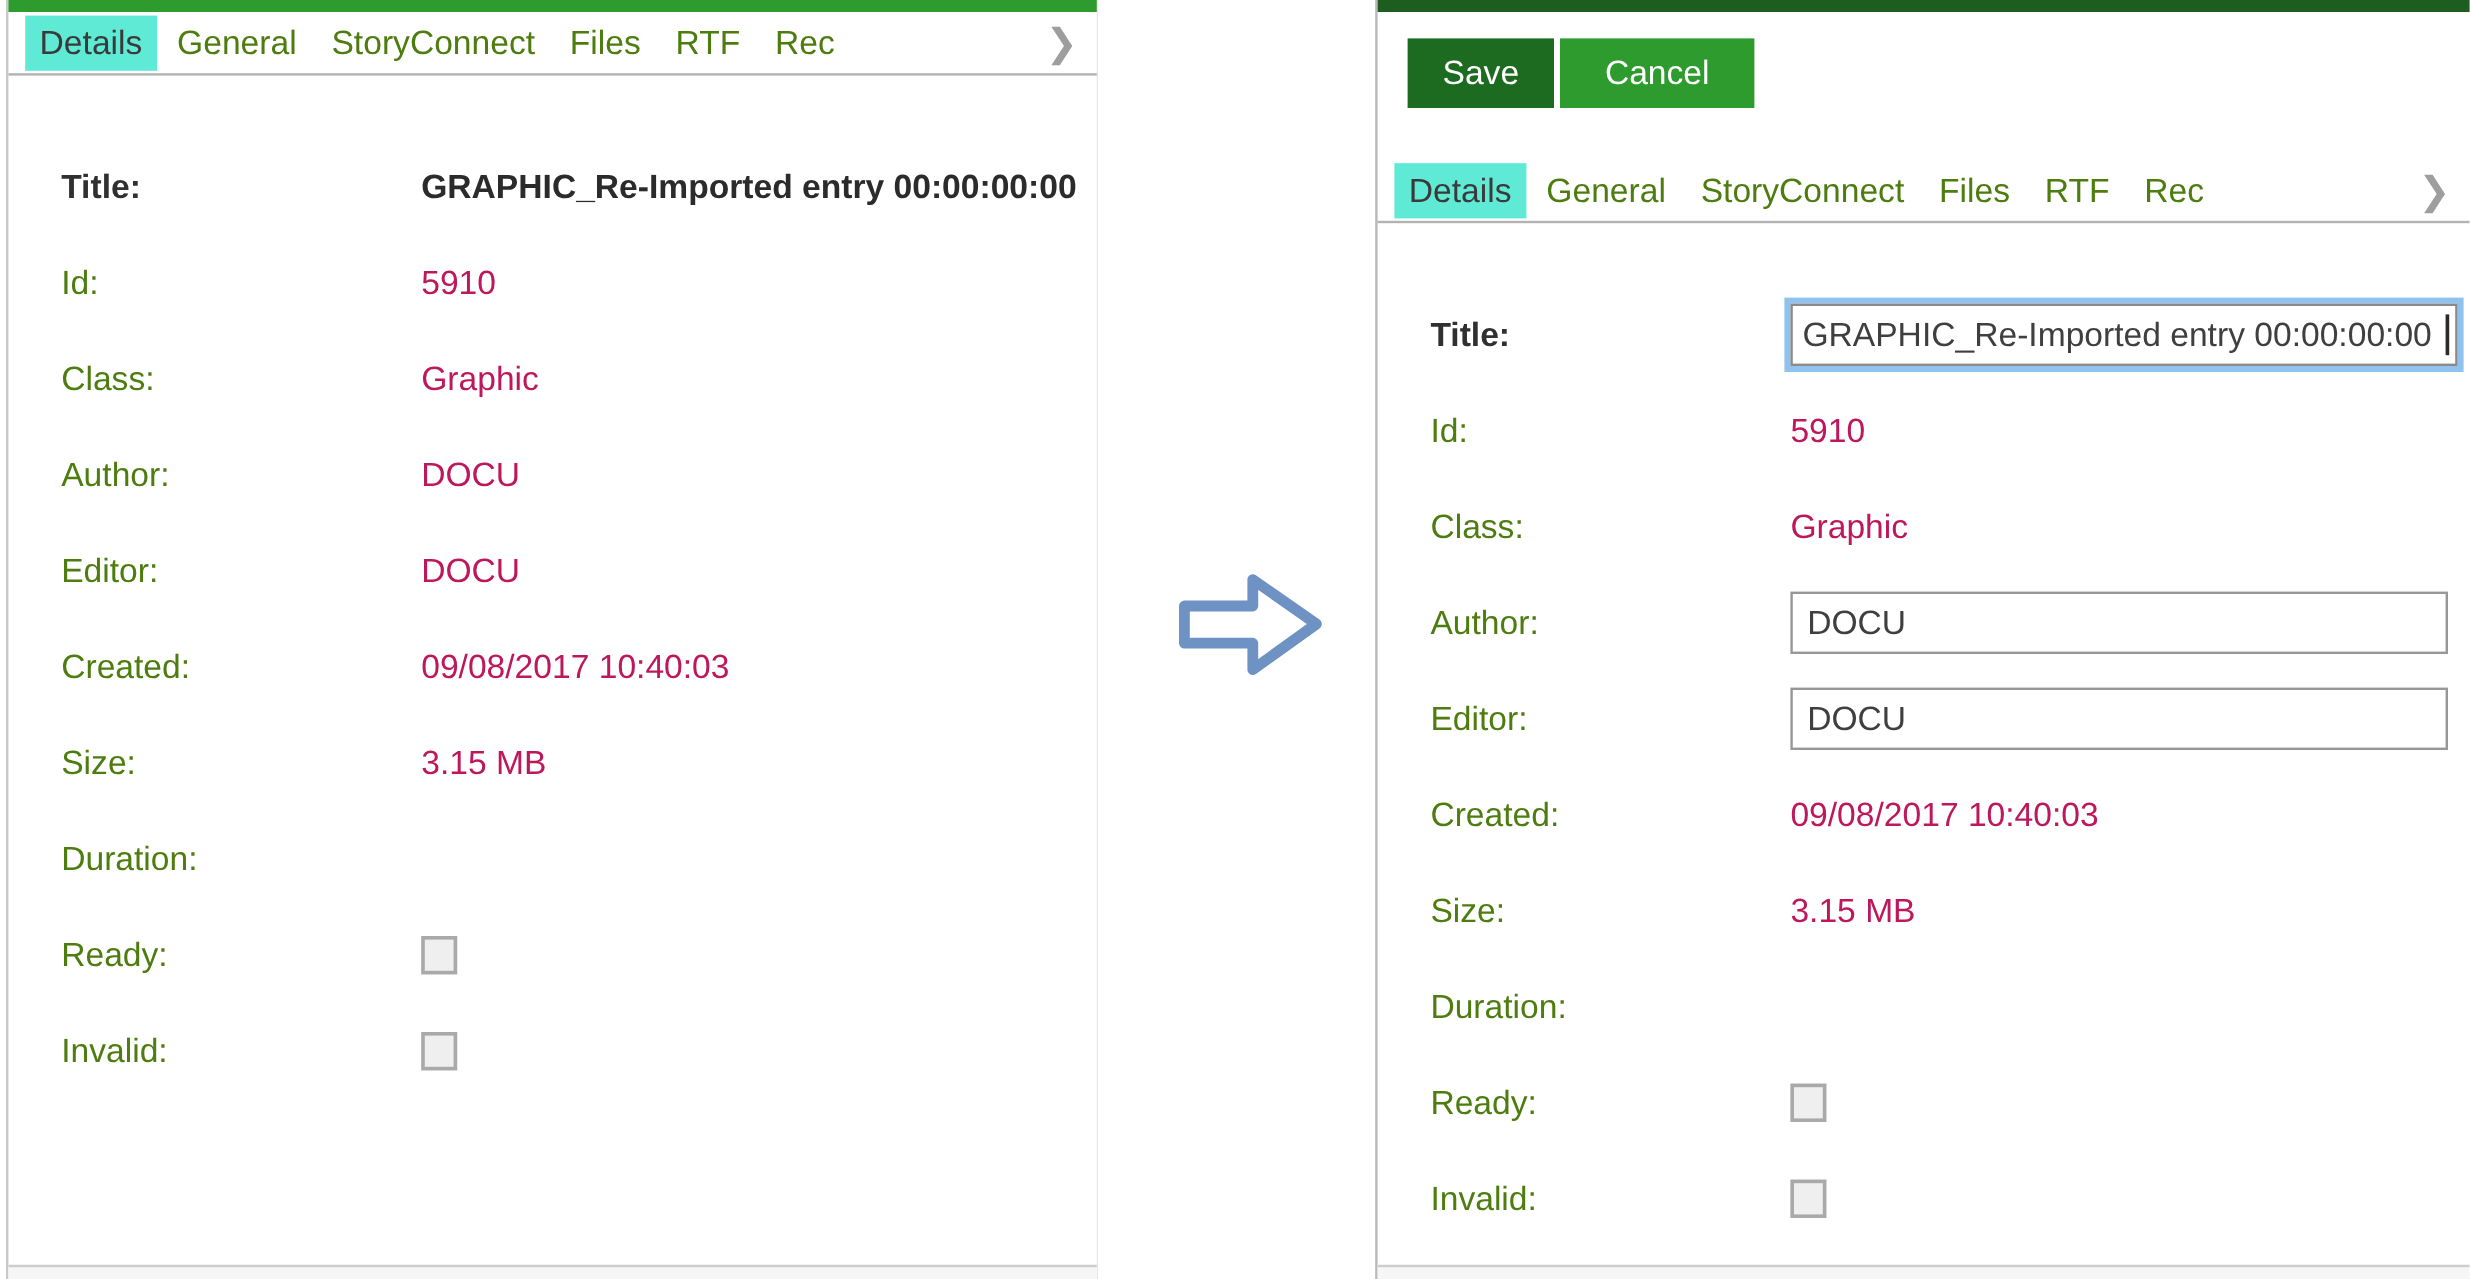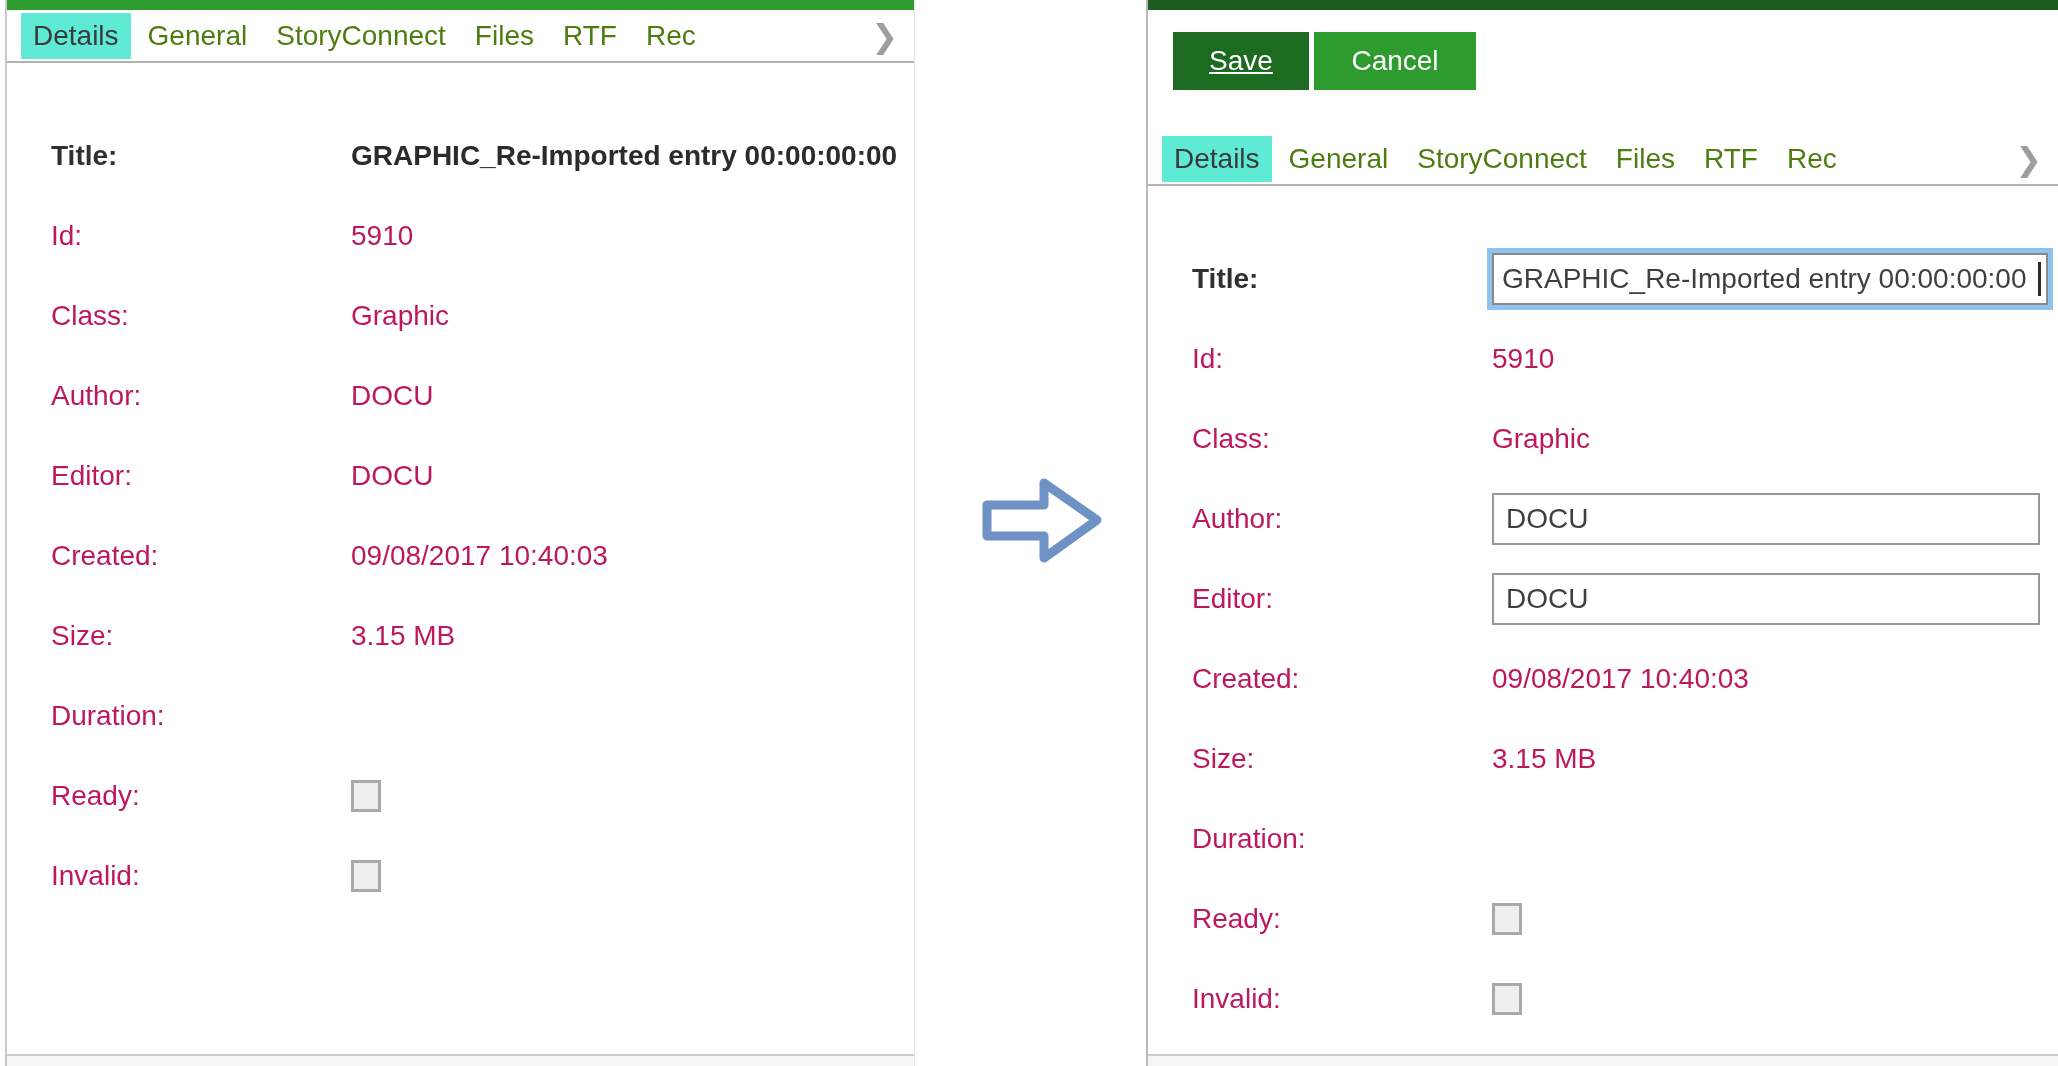--- a/index.html
+++ b/index.html
@@ -14,35 +14,35 @@
   .topbar.bright { background:#2E9B2E; }
   .topbar.dark   { background:#1D5E20; }
 
   .toolbar { position:relative; height:123px; }
 
   .edit-frame { position:absolute; left:15px; top:8px; border:6px solid #6E92C4; background:#ffffff; padding:7px; }
   .btn { display:flex; align-items:center; justify-content:center; color:#ffffff;
          font-size:28px; border:none; cursor:pointer; }
   .btn-edit   { width:110px; height:56px; background:#2E9B2E; }
   .btn-group  { position:absolute; left:25px; top:22px; display:flex; gap:5px; }
-  .btn-save   { width:136px; height:58px; background:#1D6B21;text-decoration:underline; }
+  .btn-save   { width:122px; height:58px; background:#1D6B21; }
   .btn-cancel { width:162px; height:58px; background:#2E9B2E; }
 
   .close-icon { position:absolute; top:15px; right:13px; width:27px; height:27px; border-radius:50%;
                 background:#c9c9c9; color:#ffffff; font-size:17px; font-weight:bold;
                 display:flex; align-items:center; justify-content:center; cursor:pointer; }
 
   .tabbar { height:53px; border-bottom:2px solid #b3b3b3; display:flex; align-items:center; padding-left:14px; }
   .tab { font-size:28px; color:#4d7c0f; padding:7px 12px; margin-right:5px; white-space:nowrap; cursor:pointer; }
   .tab.active { background:#5eead4; color:#3a3a3a; }
   .tab-chevron { margin-left:auto; margin-right:16px; color:#9e9e9e; font-size:32px; font-weight:bold; cursor:pointer; }
 
   .content { padding-top:53px; }
   .row { height:80px; display:flex; align-items:center; padding-left:44px; }
-  .flabel { width:300px; flex:0 0 300px; font-size:28px; color:#be185d; }
+  .flabel { width:300px; flex:0 0 300px; font-size:28px; color:#4d7c0f; }
   .fvalue { font-size:28px; color:#be185d; }
   .row.title-row .flabel { font-weight:700; color:#303030; }
   .row.title-row .fvalue { font-weight:700; color:#2b2b2b; }
 
   .checkbox { width:30px; height:32px; background:#efefef; border:3px solid #a9a9a9; cursor:pointer; }
 
   .text-input { width:548px; height:52px; border:2px solid #979797; background:#ffffff;
                 font-family:inherit; font-size:28px; color:#3f3f3f; padding:0 12px; }
   .title-wrap { position:relative; width:556px; }
   .title-input { width:556px; height:52px; border:2px solid #8a8a8a; box-shadow:0 0 0 5px #8FC2EC;

